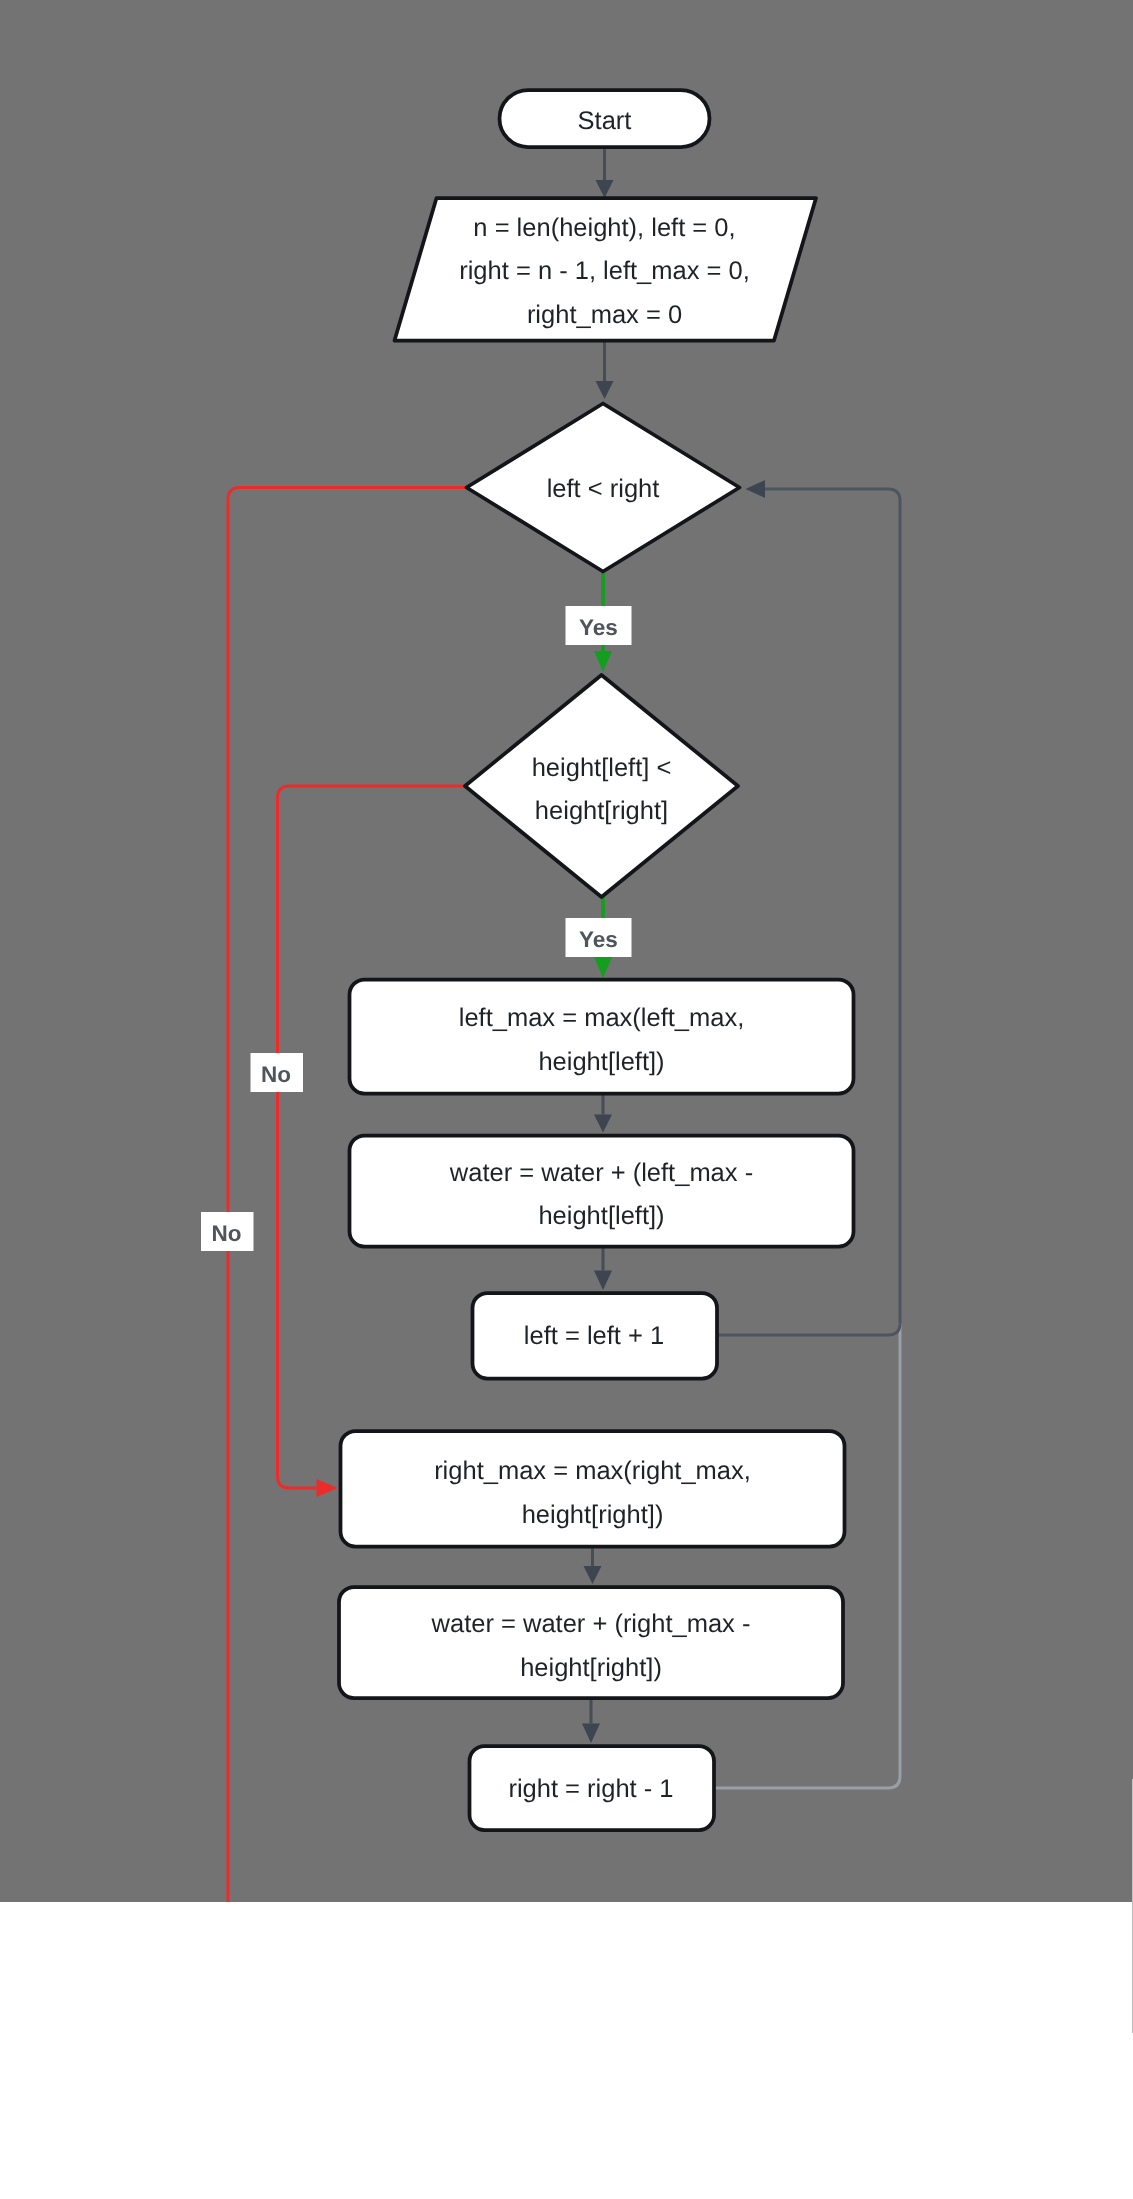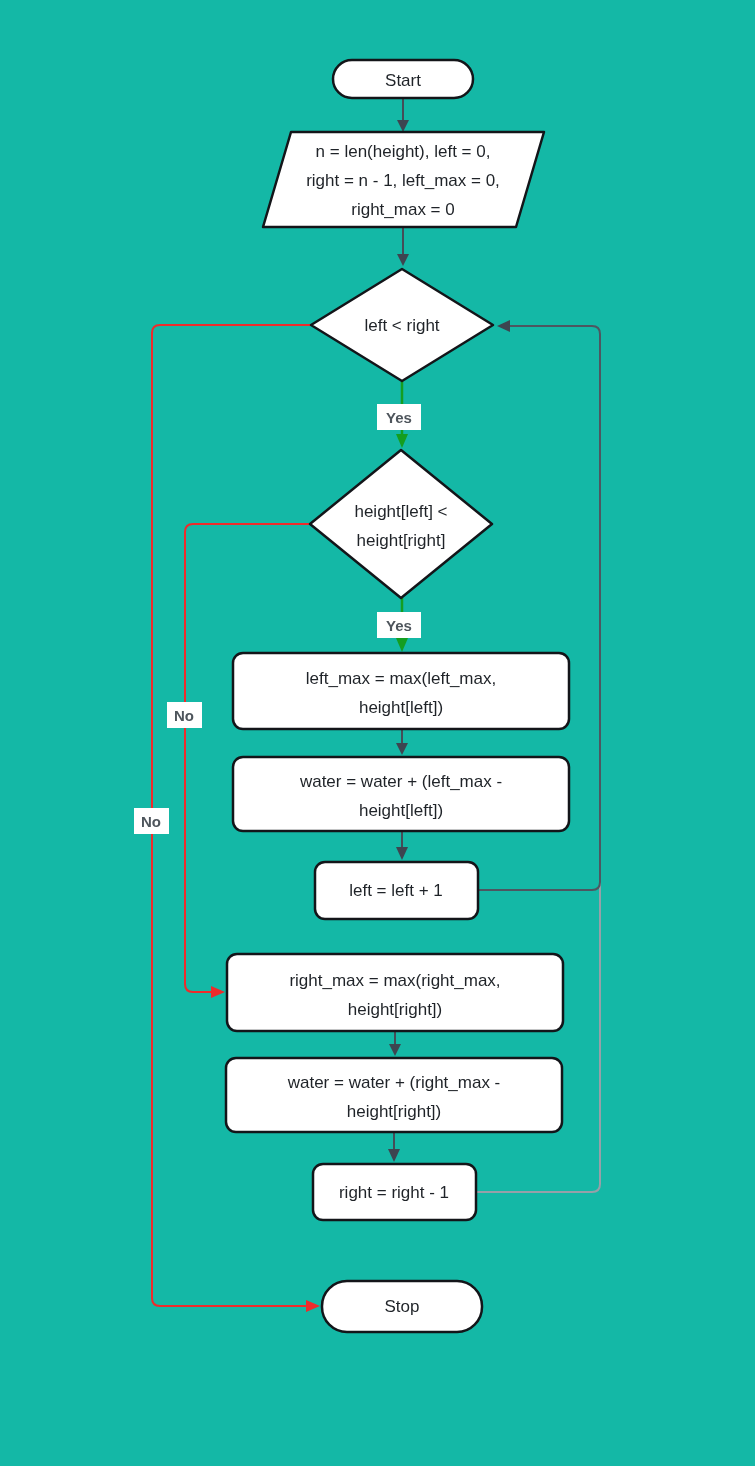--- a/index.html
+++ b/index.html
@@ -1,16 +1,16 @@
 <!DOCTYPE html>
 <html><head>
 <meta charset="utf-8">
 <style>
   html, body { margin: 0; padding: 0; background: #ffffff; }
-  .stage { position: relative; width: 755px; height: 1466px; background: #14b8a6; overflow: hidden; }
+  .stage { position: relative; width: 755px; height: 1268px; background: #737373; overflow: hidden; }
   svg { display: block; }
   .node { fill: #ffffff; stroke-width: 2.5; stroke-linejoin: round; }
   .edge { fill: none; stroke-width: 2; stroke-linecap: butt; }
   .edge-thick { stroke-width: 2.5; }
   .ntext {
     font-family: "Liberation Sans", sans-serif;
     font-size: 17px;
     fill: #1f2328;
     text-anchor: middle;
   }

